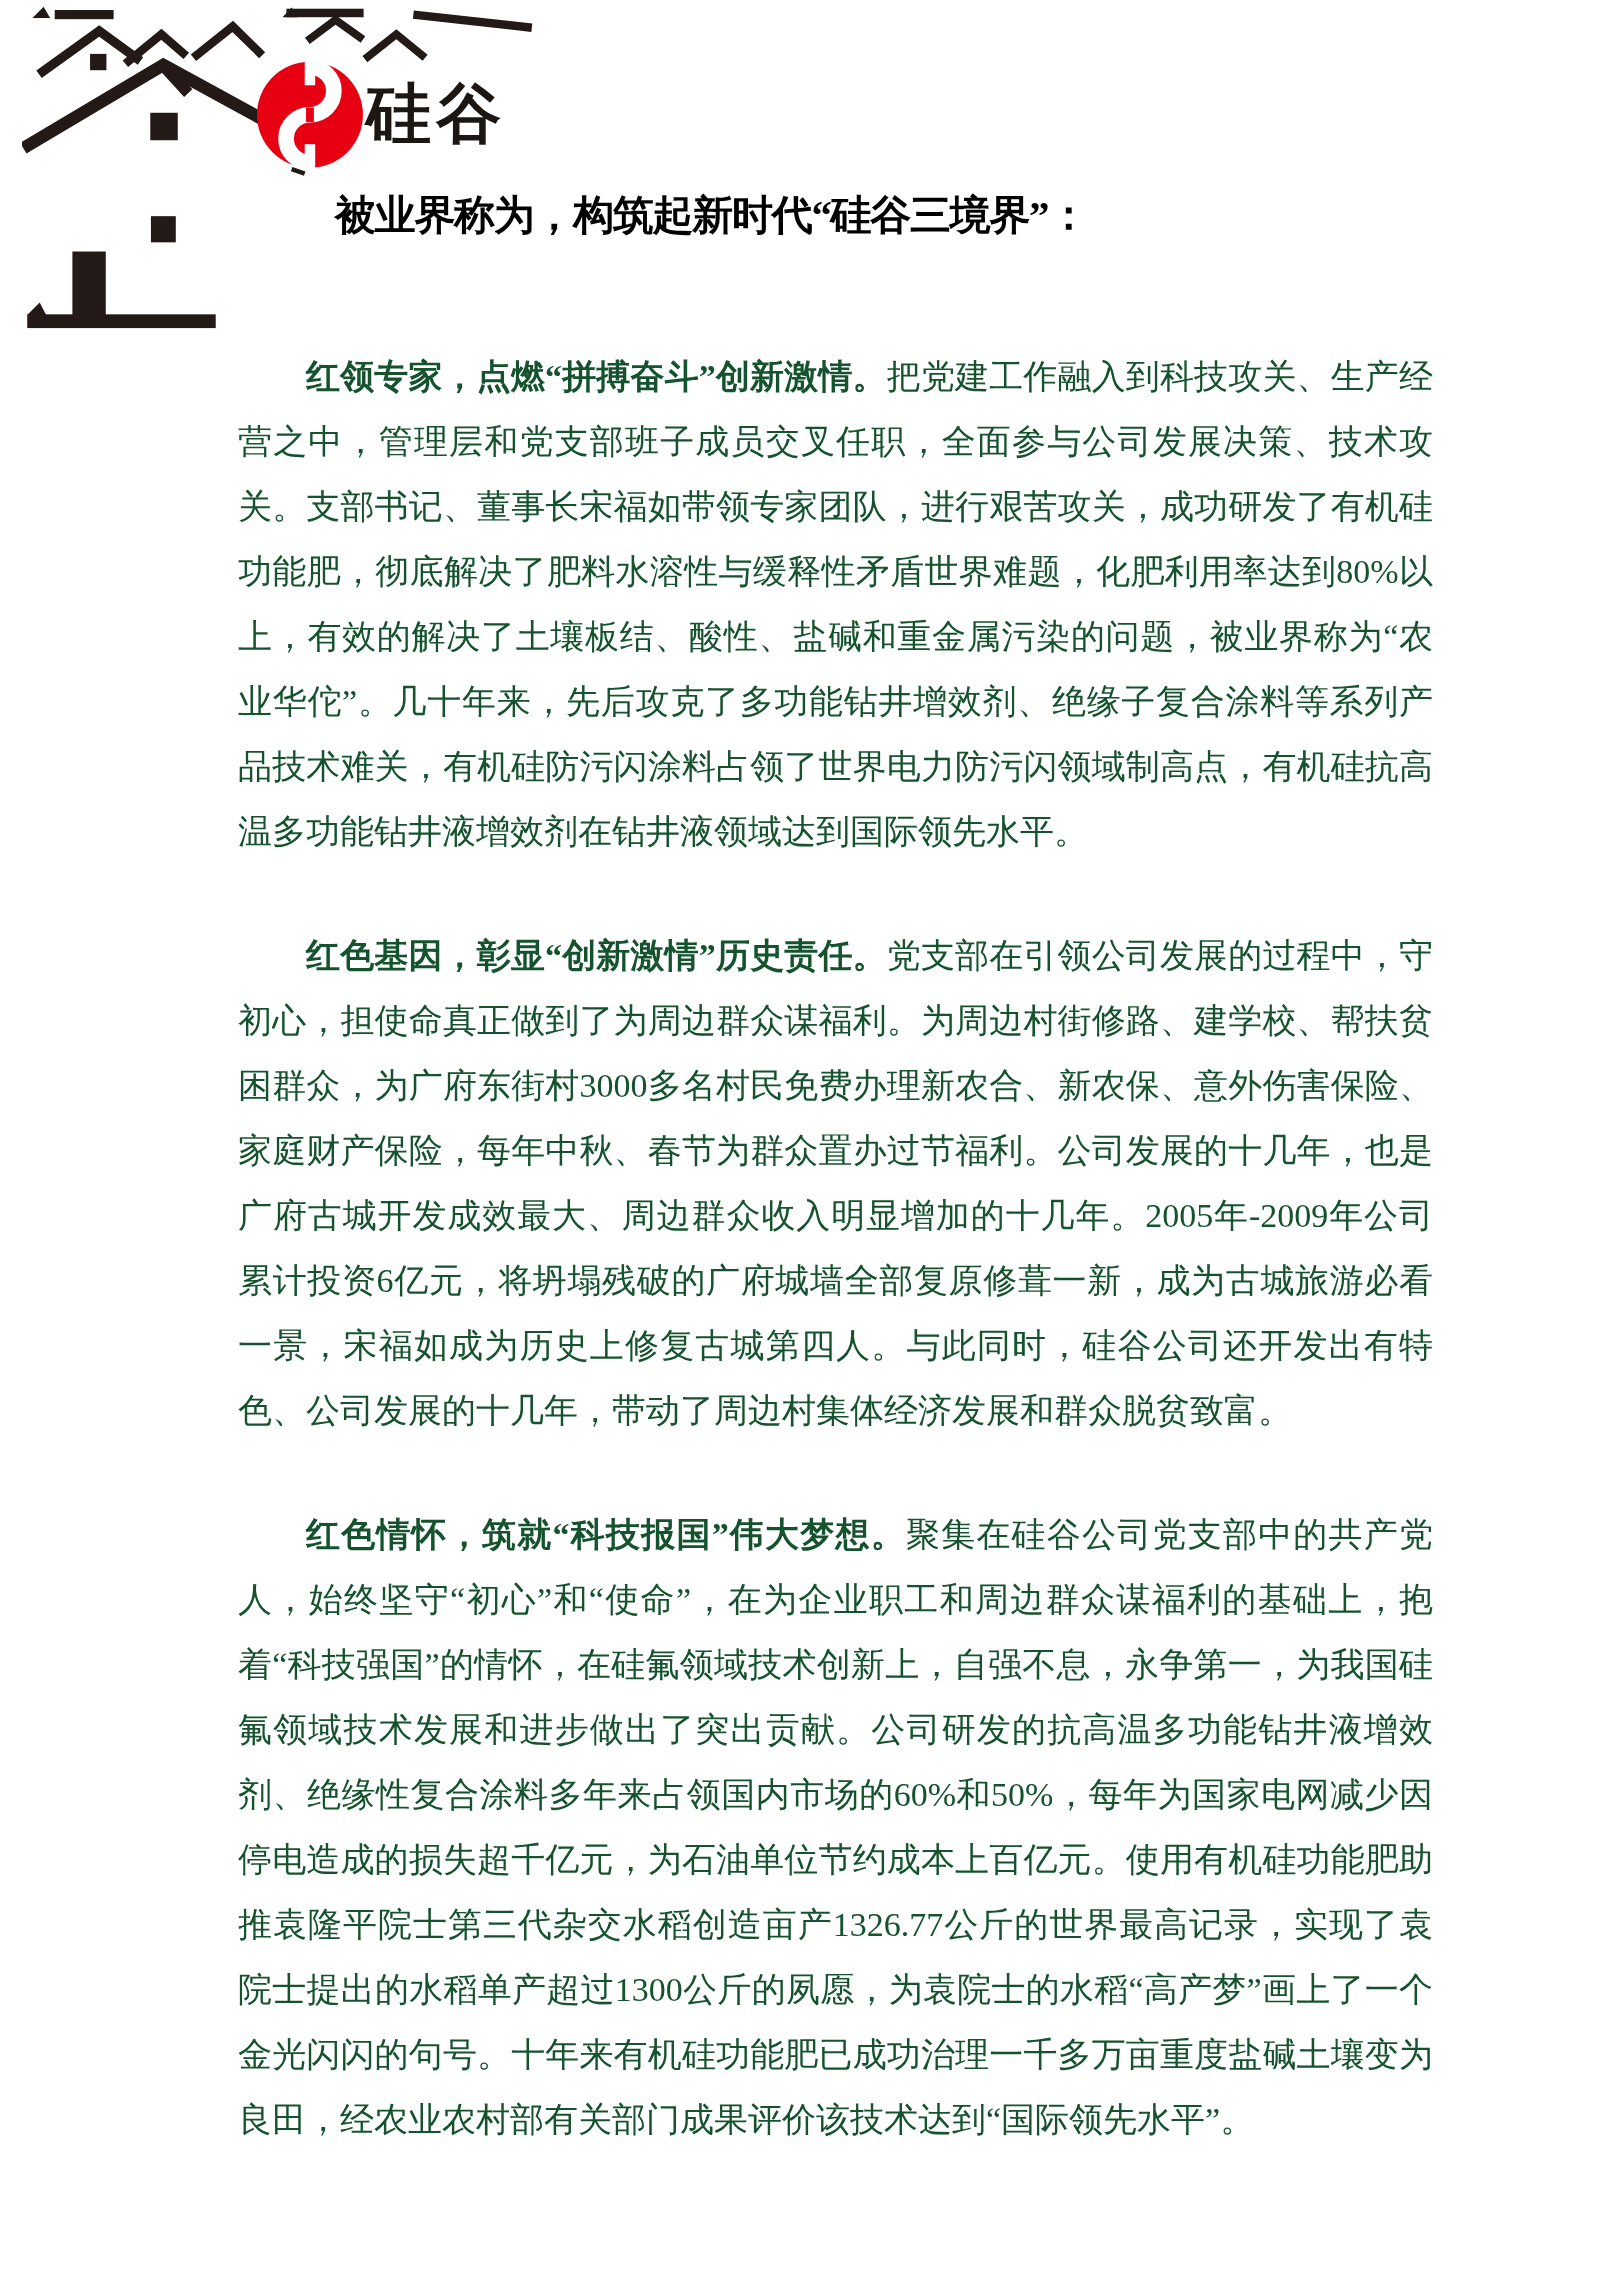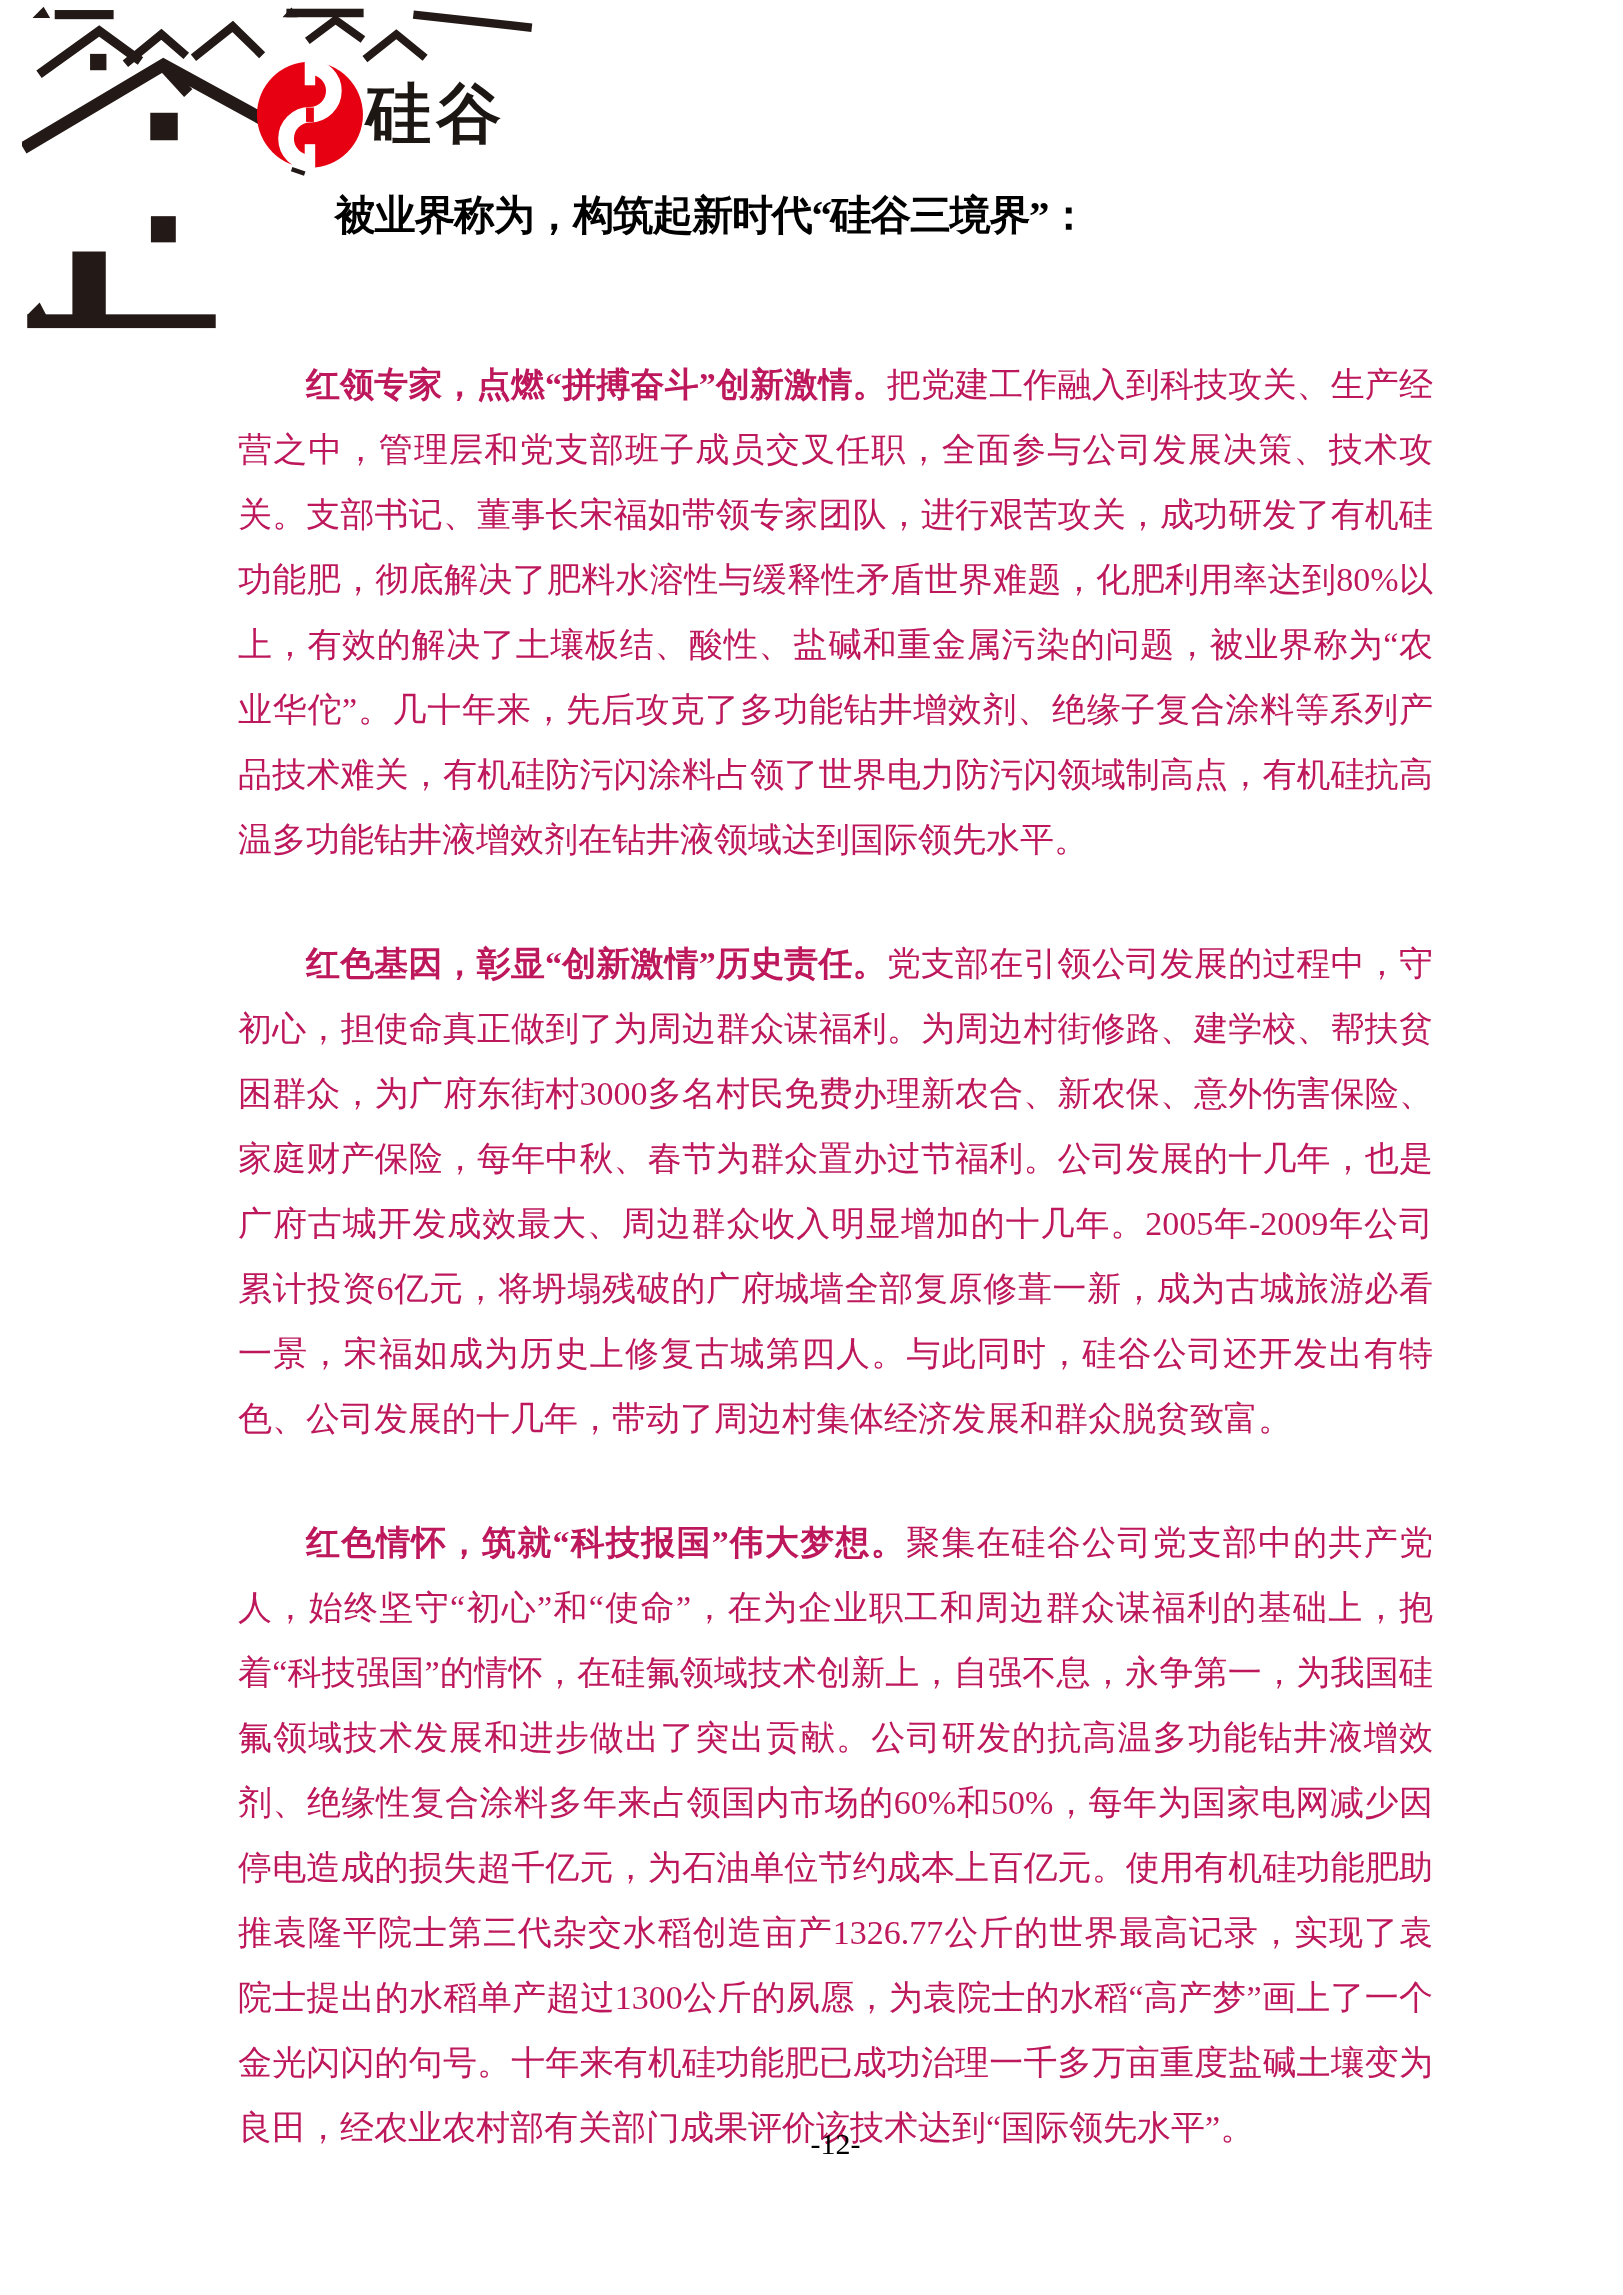--- a/index.html
+++ b/index.html
@@ -22,23 +22,23 @@
     color: #1c1713; white-space: nowrap;
   }
   
   .title {
     position: absolute; left: 313px; top: 192px; margin: 0;
     font-size: 41px; line-height: 1.15; font-weight: 700;
     letter-spacing: -1.3px; white-space: nowrap; color: #000;
   }
   
   .content {
-    position: absolute; left: 216px; top: 352px; width: 1195px;
+    position: absolute; left: 216px; top: 344px; width: 1195px;
     font-size: 34px; line-height: 65px; text-align: justify;
-    color: #be185d;
+    color: #14532d;
   }
   .para { margin: 0; text-indent: 2em; }
   .para + .para { margin-top: 59px; }
   .lead { font-weight: 700; }
   
   .pageno {
     position: absolute; left: 216px; top: 2127px; width: 1195px;
     text-align: center; font-size: 30px; color: #000;
   }
 </style>
@@ -84,16 +84,15 @@
   </div>
 
   <h1 class="title">被业界称为，构筑起新时代“硅谷三境界”：</h1>
 
   <div class="content">
     <p class="para"><span class="lead">红领专家，点燃“拼搏奋斗”创新激情。</span><span>把党建工作融入到科技攻关、生产经营之中，管理层和党支部班子成员交叉任职，全面参与公司发展决策、技术攻关。支部书记、董事长宋福如带领专家团队，进行艰苦攻关，成功研发了有机硅功能肥，彻底解决了肥料水溶性与缓释性矛盾世界难题，化肥利用率达到80%以上，有效的解决了土壤板结、酸性、盐碱和重金属污染的问题，被业界称为“农业华佗”。几十年来，先后攻克了多功能钻井增效剂、绝缘子复合涂料等系列产品技术难关，有机硅防污闪涂料占领了世界电力防污闪领域制高点，有机硅抗高温多功能钻井液增效剂在钻井液领域达到国际领先水平。</span></p>
     <p class="para"><span class="lead">红色基因，彰显“创新激情”历史责任。</span><span>党支部在引领公司发展的过程中，守初心，担使命真正做到了为周边群众谋福利。为周边村街修路、建学校、帮扶贫困群众，为广府东街村3000多名村民免费办理新农合、新农保、意外伤害保险、家庭财产保险，每年中秋、春节为群众置办过节福利。公司发展的十几年，也是广府古城开发成效最大、周边群众收入明显增加的十几年。2005年-2009年公司累计投资6亿元，将坍塌残破的广府城墙全部复原修葺一新，成为古城旅游必看一景，宋福如成为历史上修复古城第四人。与此同时，硅谷公司还开发出有特色、公司发展的十几年，带动了周边村集体经济发展和群众脱贫致富。</span></p>
     <p class="para"><span class="lead">红色情怀，筑就“科技报国”伟大梦想。</span><span>聚集在硅谷公司党支部中的共产党人，始终坚守“初心”和“使命”，在为企业职工和周边群众谋福利的基础上，抱着“科技强国”的情怀，在硅氟领域技术创新上，自强不息，永争第一，为我国硅氟领域技术发展和进步做出了突出贡献。公司研发的抗高温多功能钻井液增效剂、绝缘性复合涂料多年来占领国内市场的60%和50%，每年为国家电网减少因停电造成的损失超千亿元，为石油单位节约成本上百亿元。使用有机硅功能肥助推袁隆平院士第三代杂交水稻创造亩产1326.77公斤的世界最高记录，实现了袁院士提出的水稻单产超过1300公斤的夙愿，为袁院士的水稻“高产梦”画上了一个金光闪闪的句号。十年来有机硅功能肥已成功治理一千多万亩重度盐碱土壤变为良田，经农业农村部有关部门成果评价该技术达到“国际领先水平”。</span></p>
   </div>
 
-  <div class="pageno">-12-</div>
 
 </div>
 
 
 </body></html>

